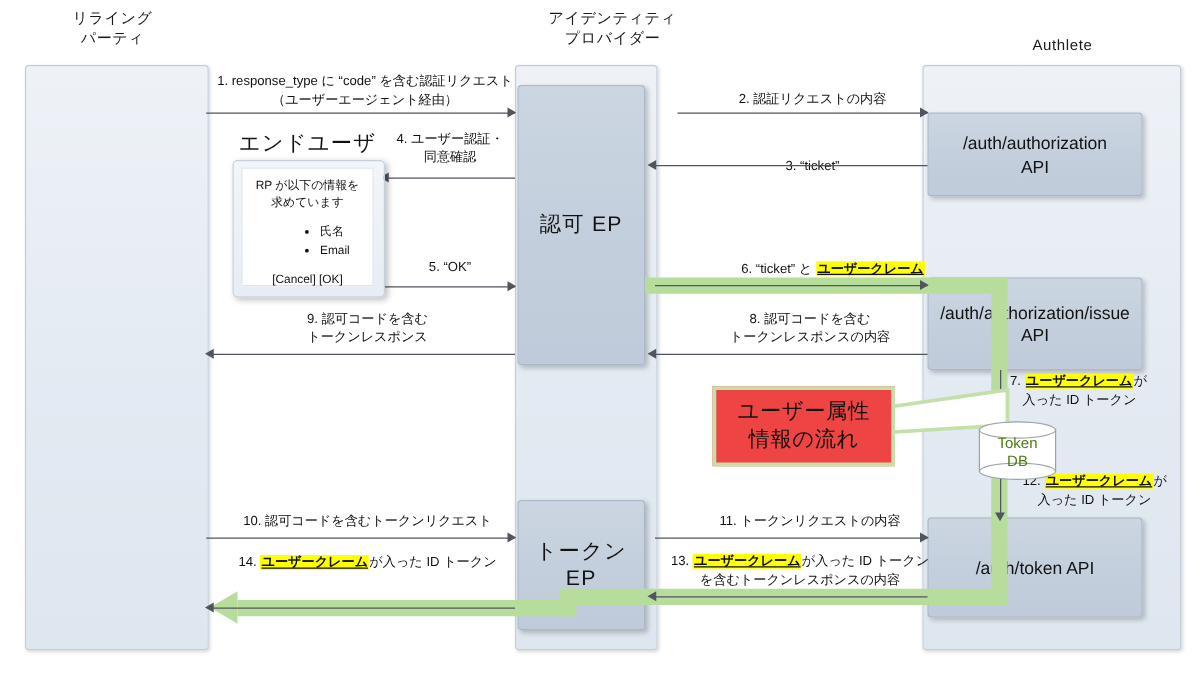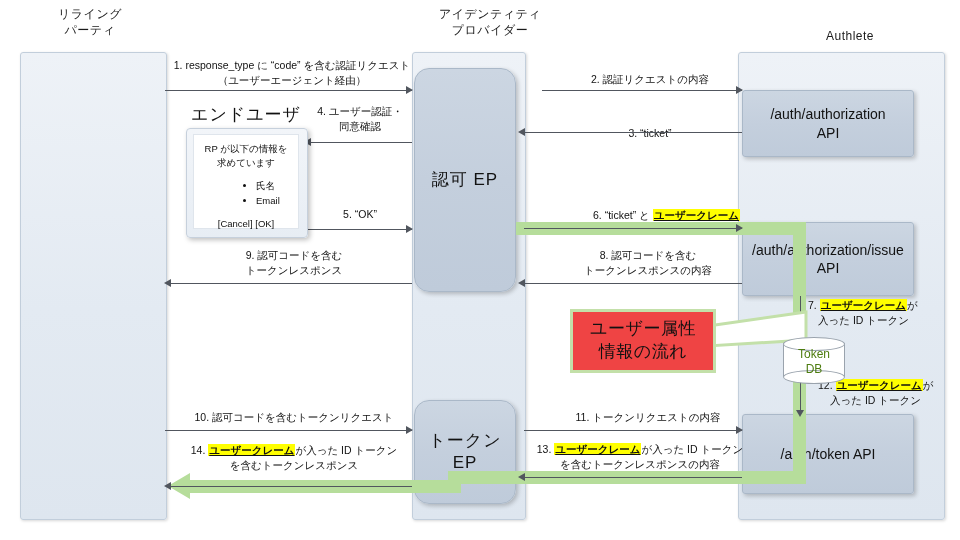--- a/index.html
+++ b/index.html
@@ -39,21 +39,21 @@
     border-radius: 3px;
     box-shadow: 2px 2px 4px rgba(0,0,0,0.22);
     display: flex;
     align-items: center;
     justify-content: center;
     text-align: center;
     font-size: 14px;
     color: #121212;
     line-height: 1.3;
   }
-  .node-box.jp { font-size: 17px; letter-spacing: 1px; border-radius: 15px; }
+  .node-box.jp { font-size: 17px; letter-spacing: 1px; }
 
   
   .hline {
     position: absolute;
     height: 0;
     border-top: 1px solid #51565e;
   }
   .vline {
     position: absolute;
     width: 0;
@@ -345,21 +345,20 @@
     </div>
     <div>を含むトークンレスポンスの内容</div>
   </div>
   <div class="hline" style="left:524px; top:477px; width:218px;"></div>
   <div class="arrowhead ah-left" style="left:518px; top:473px;"></div>
 
   <div class="msg" style="left:176px; top:443px; width:236px;">
     <div>
       <span>14. </span><span class="hl">ユーザークレーム</span><span>が入った ID トークン</span>
     </div>
-    <div>を含むトークンレスポンス</div>
   </div>
   <div class="hline" style="left:170px; top:486px; width:242px;"></div>
   <div class="arrowhead ah-left" style="left:164px; top:482px;"></div>
 
   <div class="enduser-title" style="left:184px; top:103px; width:124px; text-align:center;">
     <span>エンドユーザー</span>
   </div>
 
   <div class="dialog-shell" style="left:186px; top:128px; width:120px; height:108px;">
     <div class="dialog-inner" style="left:6px; top:5px; width:104px; height:93px;">

